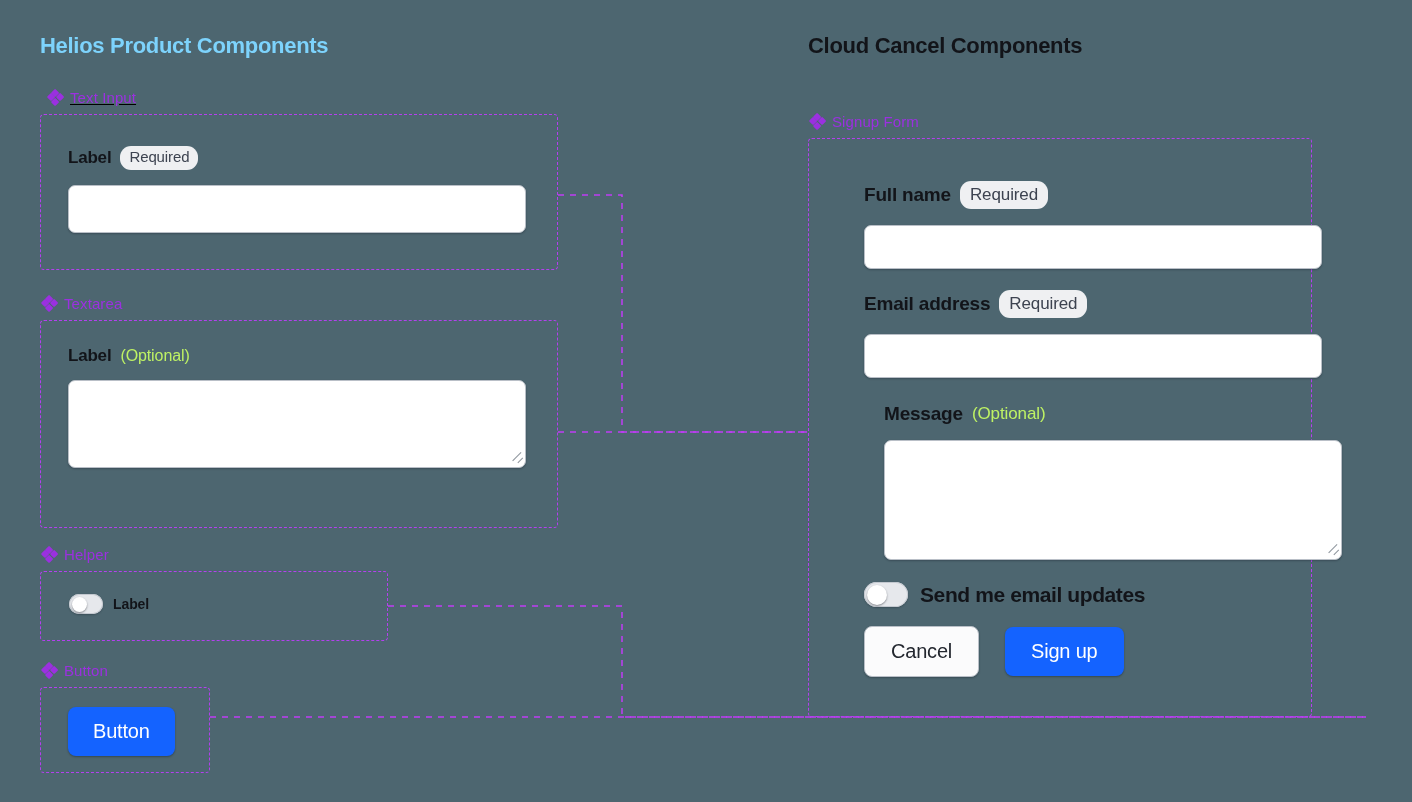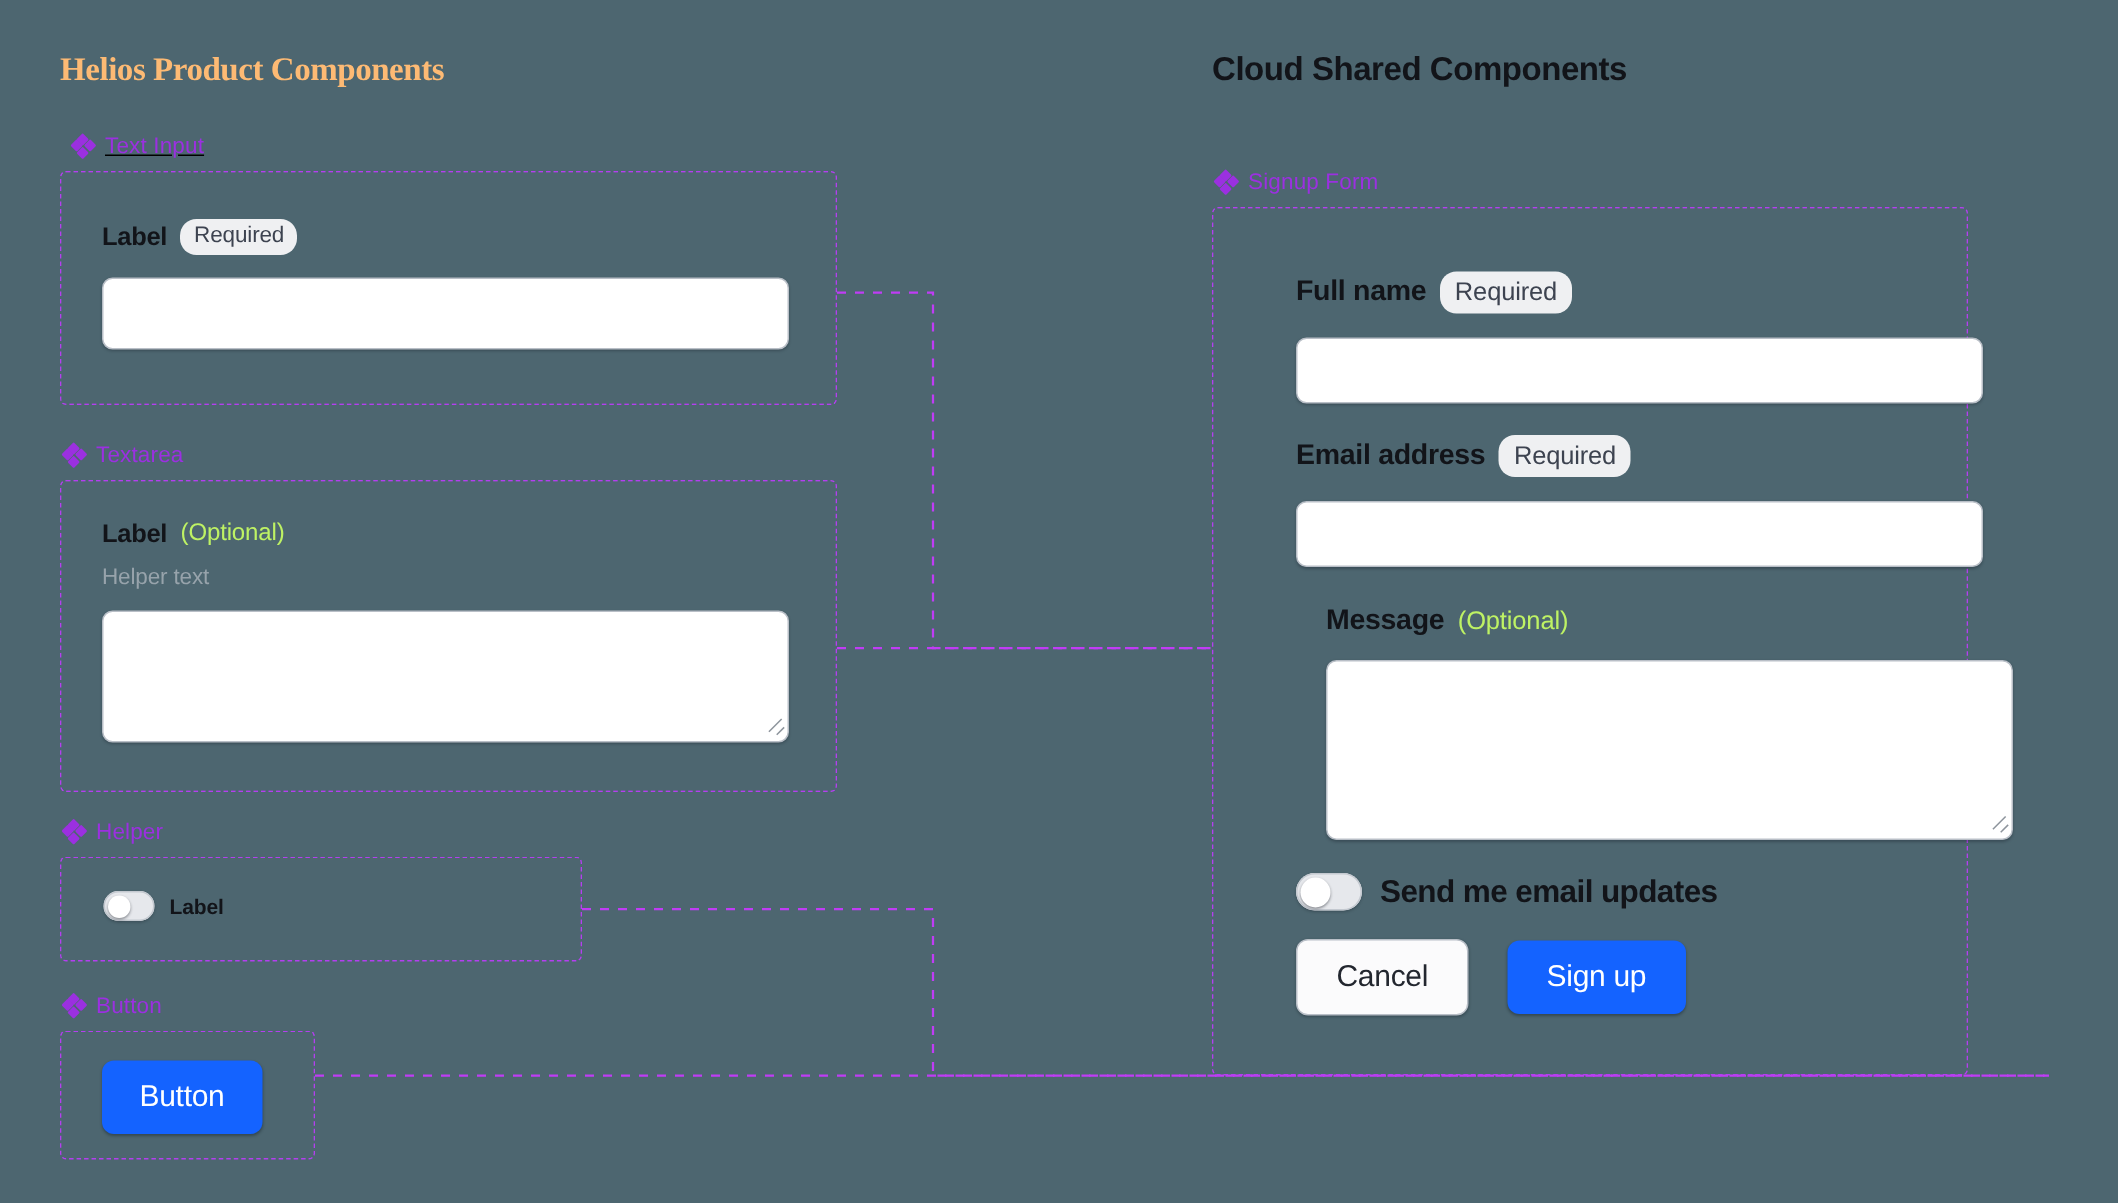--- a/index.html
+++ b/index.html
@@ -25,21 +25,21 @@
   }
 
   
   .col-title {
     position: absolute;
     font-size: 22px;
     font-weight: 700;
     letter-spacing: -0.3px;
     white-space: nowrap;
   }
-  #title-left  { left: 40px;  top: 33px; color: #fdba74; font-family: Liberation Serif, serif; }
+  #title-left  { left: 40px;  top: 33px; color: #7dd3fc; }
   #title-right { left: 808px; top: 33px; color: #121419; }
 
   
   .sec-head {
     position: absolute;
     display: flex;
     align-items: center;
     gap: 7px;
     white-space: nowrap;
   }
@@ -245,21 +245,20 @@
     </span>
     <span class="sec-label">Textarea</span>
   </div>
 
   <div class="card" style="left:40px; top:320px; width:518px; height:208px;">
     <div class="card-inner" style="left:27px; top:25px;">
       <div class="field-label-row">
         <span class="field-label">Label</span>
         <span class="muted-note">(Optional)</span>
       </div>
-      <div class="helper-text" style="margin-top:10px;">Helper text</div>
       <div style="position:relative; margin-top:14px; width:458px; height:88px;">
         <textarea class="inp" style="width: 458px; height: 88px;" placeholder=""></textarea>
         <span class="resize-grip" style="right:3px; bottom:6px;">
             <b></b>
             <s></s>
           </span>
       </div>
     </div>
   </div>
 
@@ -289,21 +288,21 @@
         <i></i>
         <i></i>
     </span>
     <span class="sec-label">Button</span>
   </div>
 
   <div class="card" style="left:40px; top:687px; width:170px; height:86px;">
     <button class="btn btn-primary card-inner" style="left:27px; top:19px; font-size:20px; padding:13px 25px;">Button</button>
   </div>
 
-  <div class="col-title" id="title-right">Cloud Shared Components</div>
+  <div class="col-title" id="title-right">Cloud Cancel Components</div>
 
   <div class="sec-head" style="left:810px; top:113px;">
     <span class="diamond-icon">
       <i></i>
         <i></i>
         <i></i>
         <i></i>
     </span>
     <span class="sec-label">Signup Form</span>
   </div>

